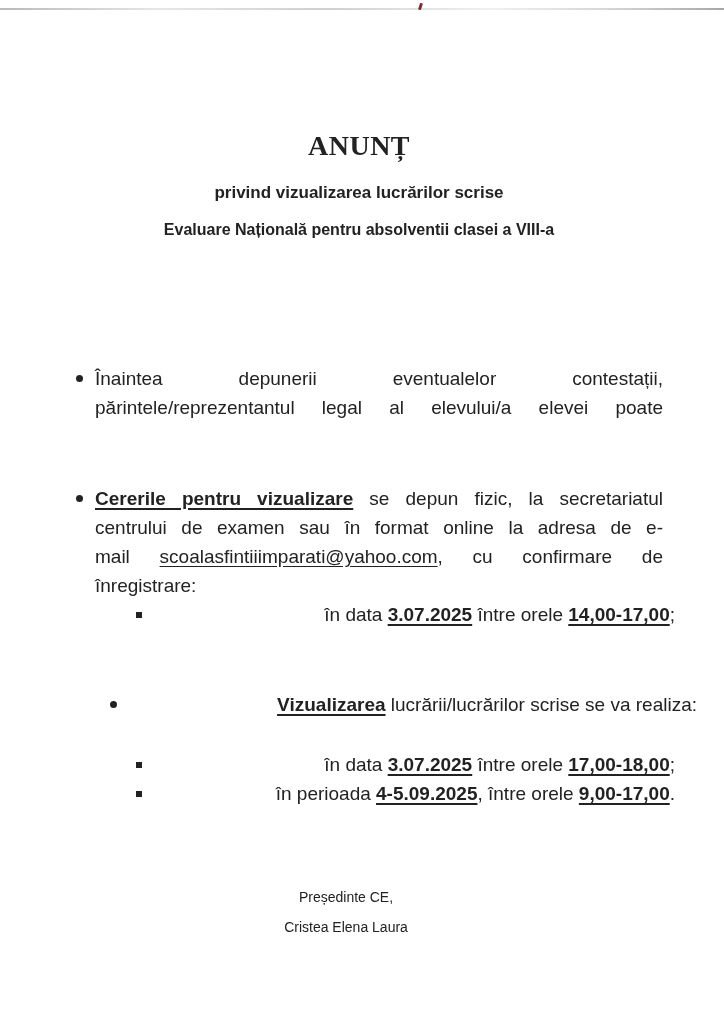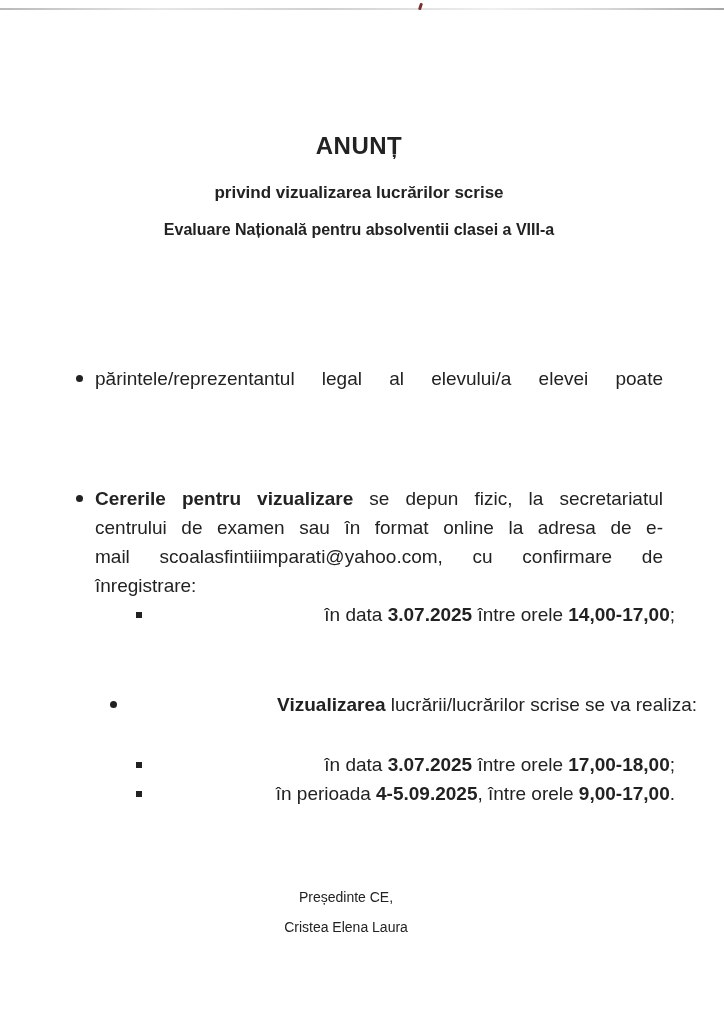--- a/index.html
+++ b/index.html
@@ -27,42 +27,42 @@
   }
   .scan-mark{
     position:absolute;top:3px;left:419px;width:3px;height:7px;
     background:var(--red-mark);
     transform:rotate(18deg);
     border-radius:1px;
   }
 
   
   .h{position:absolute;left:0;width:718px;text-align:center;font-weight:bold;line-height:30px;white-space:nowrap;}
-  .title{top:131px;font-size:24px;letter-spacing:.5px;}
+  .title{top:131px;font-size:28px;letter-spacing:.5px;font-family:Liberation Serif, serif;}
   .subtitle1{top:178px;font-size:17px;}
   .subtitle2{top:215px;font-size:16px;}
 
   
   .para{
     position:absolute;left:95px;width:568px;
     font-size:19px;line-height:29px;
   }
   .para .line{text-align:justify;}
   .para .line.fill{text-align-last:justify;}
   .p1{top:364px;}
   .p2{top:484px;}
   .s1{top:600px;left:155px;width:520px;}
   .p3{top:690px;margin-left:34px;}
   .s2{top:750px;left:155px;width:520px;}
   .s3{top:779px;left:155px;width:520px;}
 
   .s1 .line,.s2 .line,.s3 .line,.p3 .line{text-align:right;}
 
   .b{font-weight:bold;}
-  .u{text-underline-offset:3px;}
+  .u{text-decoration:underline;text-underline-offset:3px;}
   .b.u{text-decoration-thickness:2px;}
 
   
   .dot{
     position:absolute;left:-19px;top:11px;width:7px;height:7px;
     background:var(--ink);border-radius:50%;
   }
   .sq{
     position:absolute;left:-19px;top:12px;width:6px;height:6px;
     background:var(--ink);
@@ -82,20 +82,21 @@
   <div class="scan-line"></div>
   <div class="scan-mark"></div>
 
   <div class="h title">ANUNȚ</div>
   <div class="h subtitle1">privind vizualizarea lucrărilor scrise</div>
   <div class="h subtitle2">Evaluare Națională pentru absolventii clasei a VIII-a</div>
 
   <div class="para p1">
     <span class="dot"></span>
     <div class="lines">
+        <div class="line fill"><span>Înaintea depunerii eventualelor contestații,</span></div>
         <div class="line fill"><span>părintele/reprezentantul legal al elevului/a elevei poate</span></div>
       </div>
   </div>
 
   <div class="para p2">
     <span class="dot"></span>
     <div class="lines">
         <div class="line fill"><span class="b u">Cererile pentru vizualizare</span><span> se depun fizic, la secretariatul</span></div>
         <div class="line fill"><span>centrului de examen sau în format online la adresa de e-</span></div>
         <div class="line fill"><span>mail </span><span class="u">scoalasfintiiimparati@yahoo.com</span><span>, cu confirmare de</span></div>

